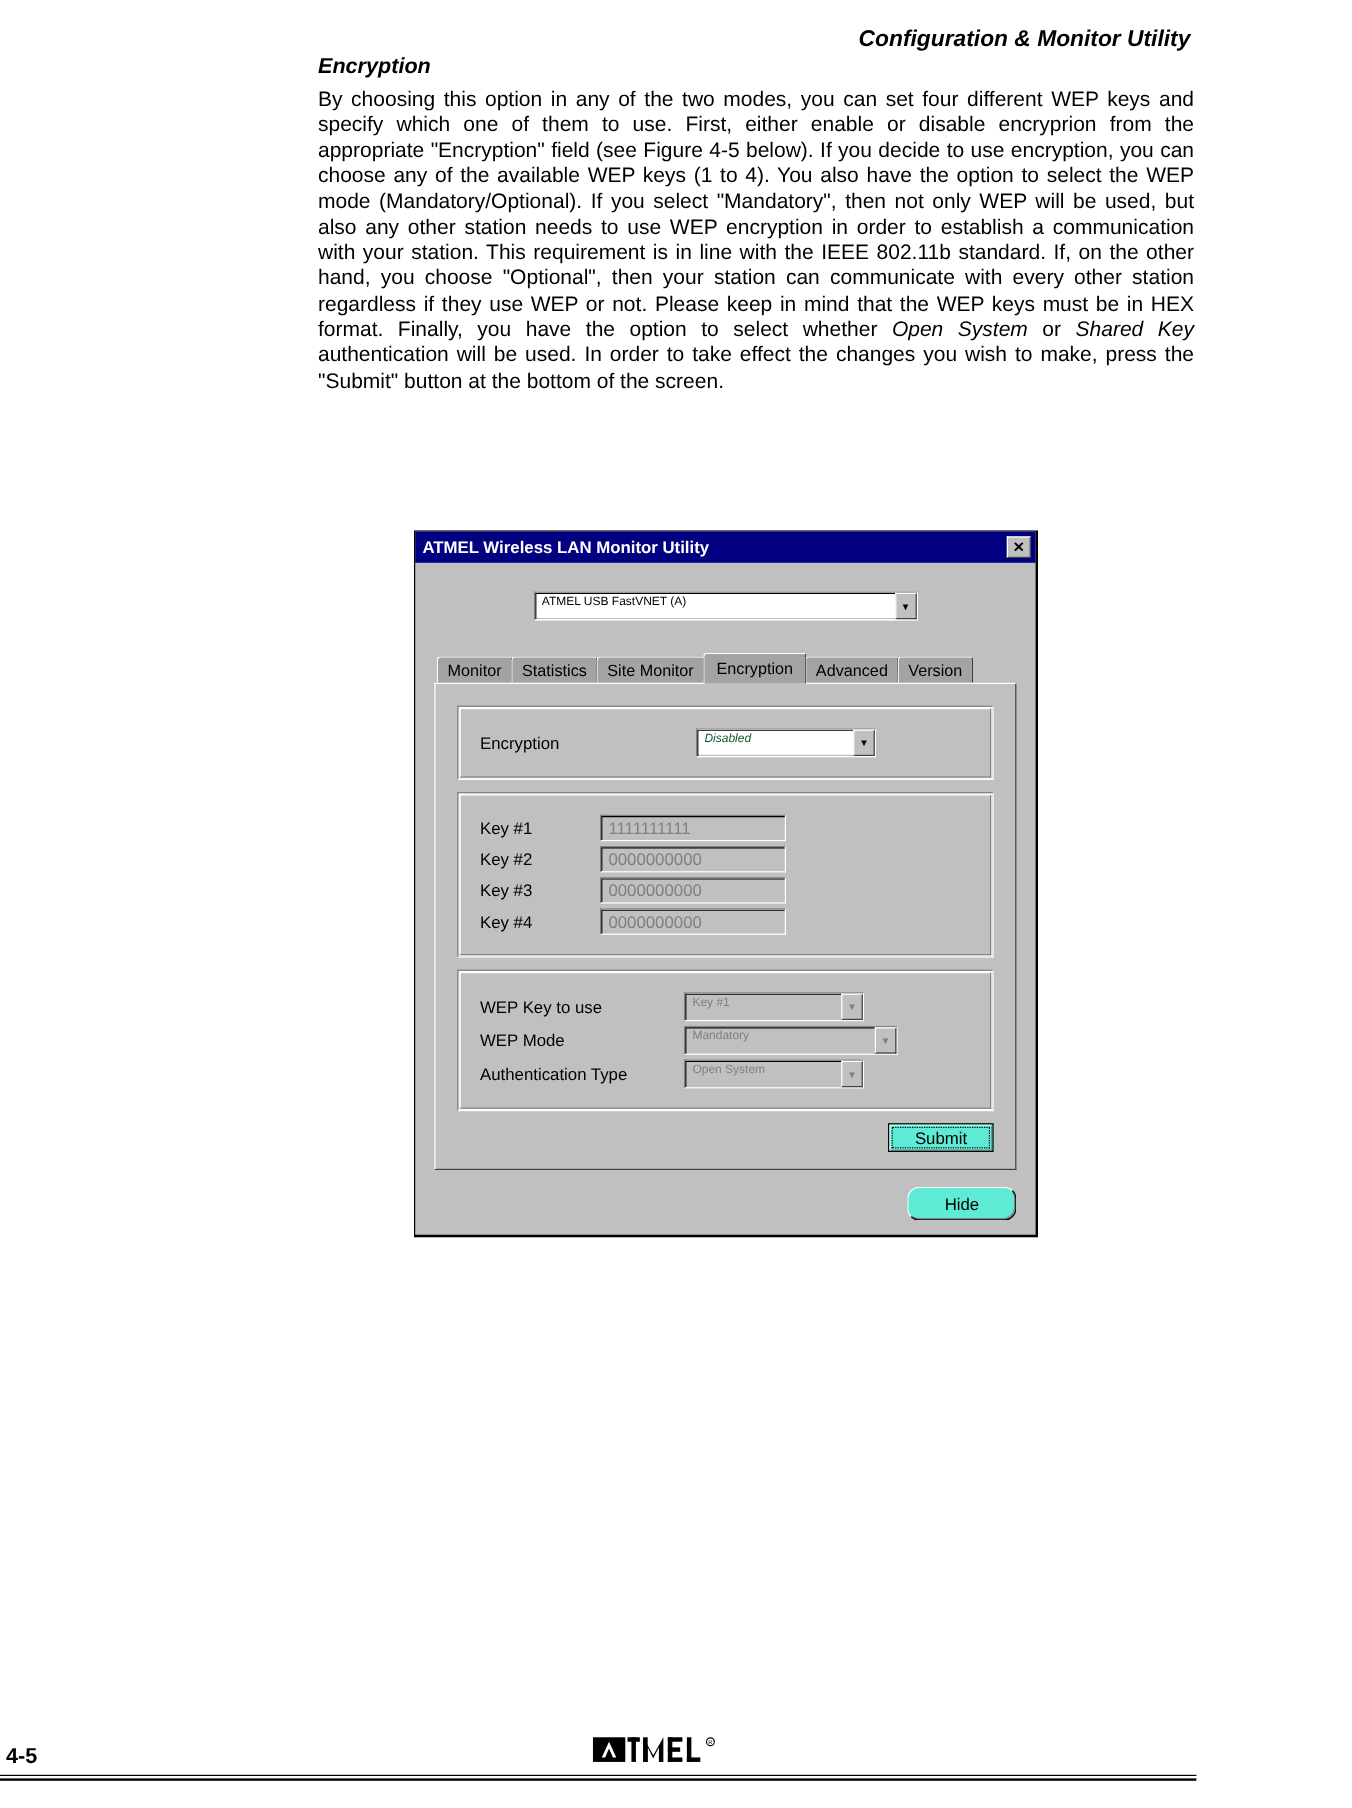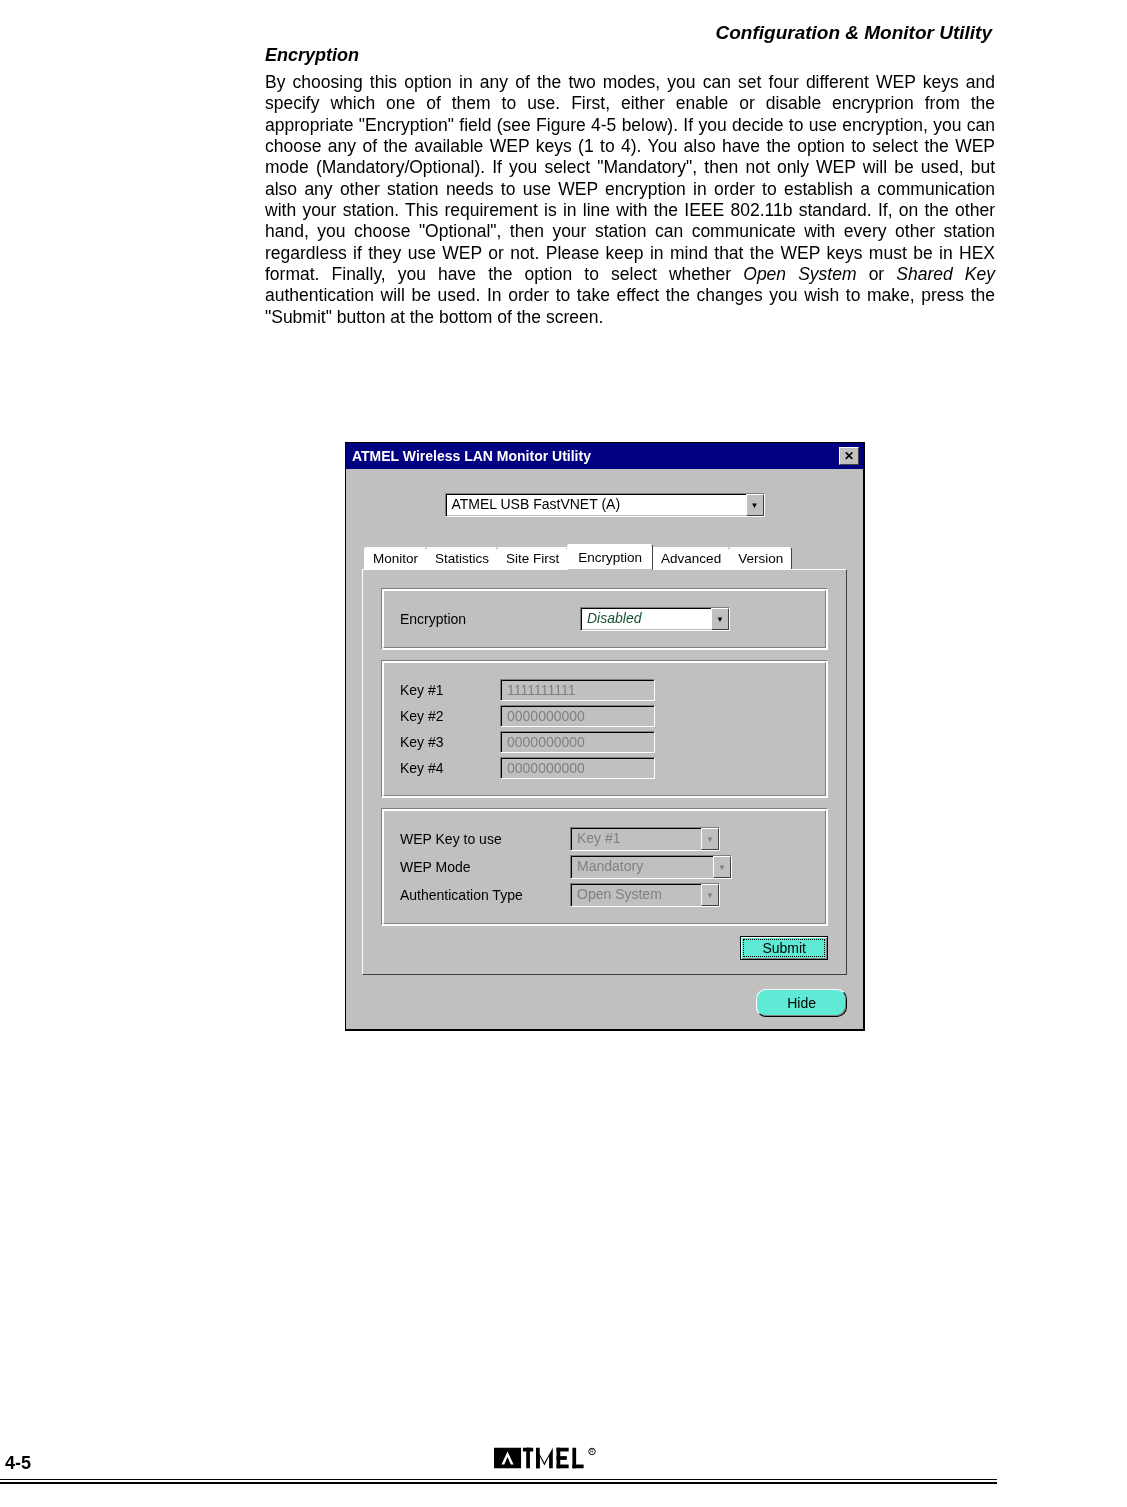--- a/index.html
+++ b/index.html
@@ -94,21 +94,21 @@
       height: 24px;
       background: #fff;
       border: 1px solid #808080;
       border-right-color: #fff;
       border-bottom-color: #fff;
       box-shadow: inset 1px 1px 0 #000, inset -1px -1px 0 #c0c0c0;
     }
     .dropdown .dd-text {
       flex: 1;
       padding: 2px 6px;
-      font-size: 14px;
+      font-size: 10px;
       white-space: nowrap;
       overflow: hidden;
     }
     .dropdown .dd-btn {
       width: 18px;
       background: #c0c0c0;
       border: 1px solid #fff;
       border-right-color: #404040;
       border-bottom-color: #404040;
       display: flex;
@@ -119,21 +119,21 @@
     }
     .dropdown.disabled { background: #c0c0c0; }
     .dropdown.disabled .dd-text { color: #808080; }
     .dropdown.disabled .dd-btn { color: #808080; }
     .tabs {
       display: flex;
       position: relative;
       margin-left: 2px;
     }
     .tab {
-      background: #ffffff;
+      background: #a3a3a3;
       border: 1px solid #fff;
       border-bottom: none;
       border-right-color: #404040;
       border-top-left-radius: 3px;
       border-top-right-radius: 3px;
       padding: 3px 8px 3px 8px;
       font-size: 13.5px;
       position: relative;
       margin-right: -1px;
     }
@@ -286,21 +286,21 @@
       <div class="adapter-row">
         <div class="dropdown" style="width:320px;">
           <div class="dd-text">ATMEL USB FastVNET (A)</div>
           <div class="dd-btn">▼</div>
         </div>
       </div>
 
       <div class="tabs">
         <div class="tab">Monitor</div>
         <div class="tab">Statistics</div>
-        <div class="tab">Site First</div>
+        <div class="tab">Site Monitor</div>
         <div class="tab active">Encryption</div>
         <div class="tab">Advanced</div>
         <div class="tab">Version</div>
       </div>
 
       <div class="tab-panel">
 
         <div class="groupbox">
           <div class="row">
             <div class="row-label" style="width:180px;">Encryption</div>
@@ -333,21 +333,21 @@
         <div class="groupbox">
           <div class="row">
             <div class="row-label" style="width:170px;">WEP Key to use</div>
             <div class="dropdown disabled" style="width:150px;">
               <div class="dd-text">Key #1</div>
               <div class="dd-btn">▼</div>
             </div>
           </div>
           <div class="row">
             <div class="row-label" style="width:170px;">WEP Mode</div>
-            <div class="dropdown disabled" style="width:162px;justify-content:flex-end;">
+            <div class="dropdown disabled" style="width:178px;justify-content:flex-end;">
               <div class="dd-text">Mandatory</div>
               <div class="dd-btn">▼</div>
             </div>
           </div>
           <div class="row">
             <div class="row-label" style="width:170px;">Authentication Type</div>
             <div class="dropdown disabled" style="width:150px;">
               <div class="dd-text">Open System</div>
               <div class="dd-btn">▼</div>
             </div>

